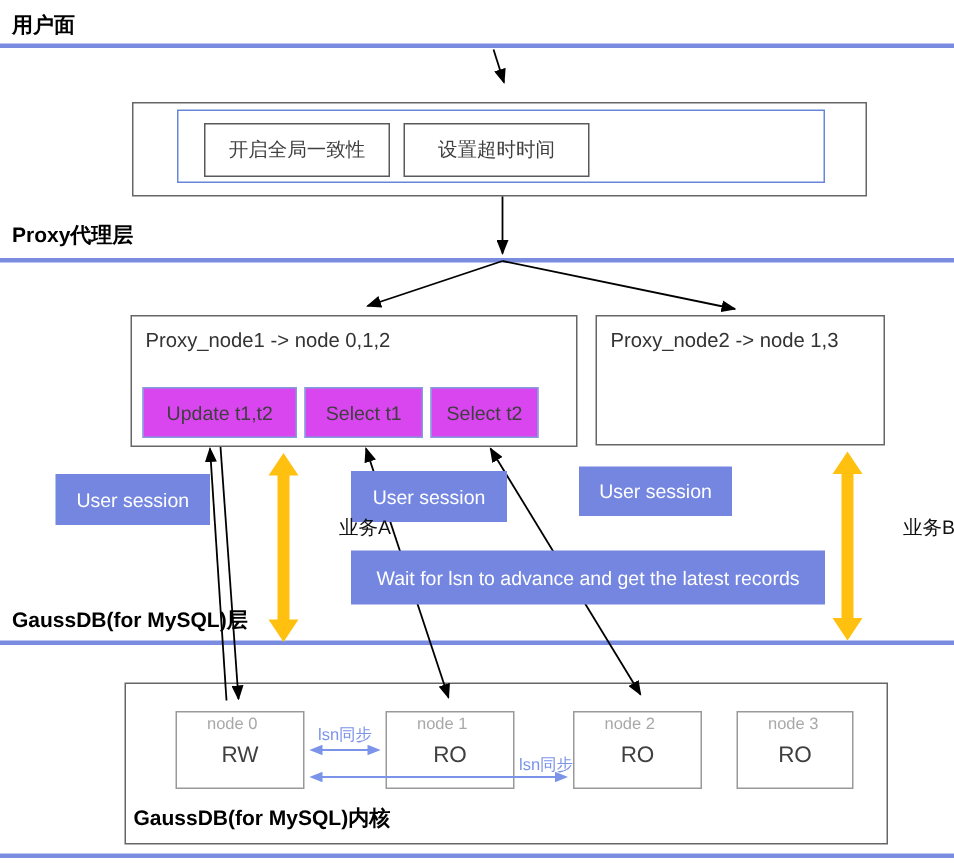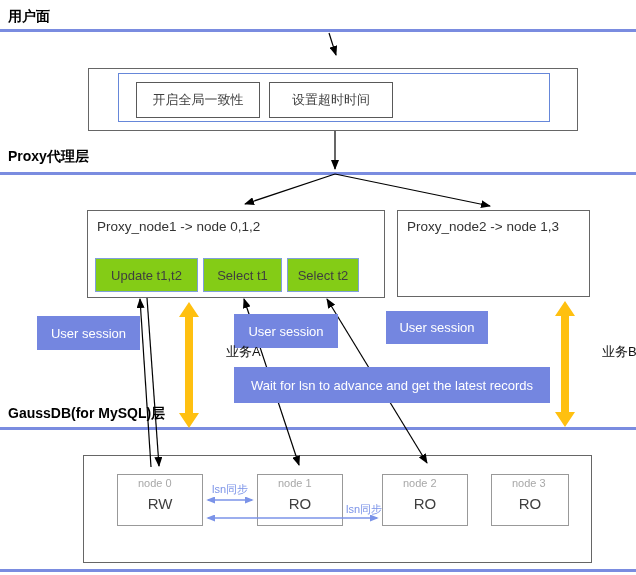--- a/index.html
+++ b/index.html
@@ -20,21 +20,21 @@
     font-family:Liberation Sans, sans-serif;
   }
   .layer-label{position:absolute;font-size:14px;font-weight:bold;color:#000;white-space:nowrap;}
   .divider{position:absolute;left:0;width:636px;height:3px;background:var(--divider);}
   .gray-box{position:absolute;background:#fff;border:1px solid var(--box-border);box-sizing:border-box;}
   .blue-container{position:absolute;border:1px solid var(--container-border);box-sizing:border-box;}
   .action-box{position:absolute;border:1px solid #595959;box-sizing:border-box;background:#fff;
     display:flex;align-items:center;justify-content:center;text-align:center;
     font-size:13px;color:var(--text-dark);padding:0 14px;line-height:1.25;}
   .proxy-title{position:absolute;font-size:13.5px;color:#333;white-space:nowrap;}
-  .query-box{position:absolute;border:1px solid var(--query-border);box-sizing:border-box;background:#84cc16;
+  .query-box{position:absolute;border:1px solid var(--query-border);box-sizing:border-box;background:#d946ef;
     display:flex;align-items:center;justify-content:center;font-size:13px;color:var(--text-dark);}
   .badge{position:absolute;background:var(--badge);color:#fff;display:flex;align-items:center;
     justify-content:center;font-size:13px;z-index:3;}
   .flow-label{position:absolute;font-size:13px;color:#111;z-index:5;white-space:nowrap;}
   .node-box{position:absolute;border:1px solid var(--node-border);box-sizing:border-box;background:#fff;}
   .node-name{position:absolute;top:2px;left:4px;font-size:11px;color:var(--node-name);padding-left:16px;}
   .node-role{position:absolute;top:20px;left:0;width:100%;text-align:center;font-size:15px;color:var(--text-dark);}
   .lsn-label{position:absolute;font-size:11px;color:var(--lsn-blue);z-index:5;white-space:nowrap;}
   .kernel-title{position:absolute;font-size:14px;font-weight:bold;color:#000;white-space:nowrap;}
   svg.overlay{position:absolute;left:0;top:0;pointer-events:none;}
@@ -126,14 +126,15 @@
     <span class="node-role">RO</span>
   </div>
   <div class="node-box" style="left:491px;top:474px;width:78px;height:52px;">
     <span class="node-name">node 3</span>
     <span class="node-role">RO</span>
   </div>
 
   <div class="lsn-label" style="left:212px;top:482px;">lsn同步</div>
   <div class="lsn-label" style="left:346px;top:502px;">lsn同步</div>
 
+  <div class="kernel-title" style="left:89px;top:537px;">GaussDB(for MySQL)内核</div>
 
 </div>
 
 </body></html>

